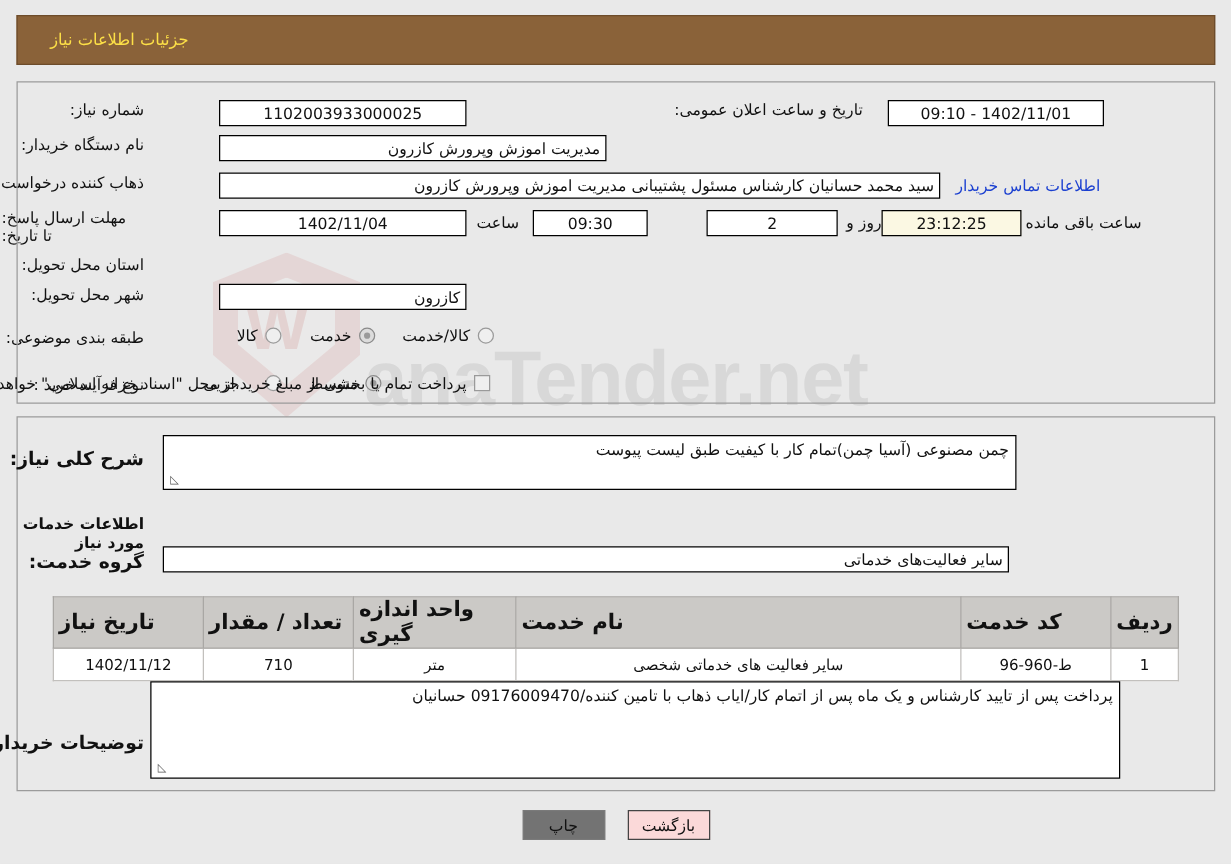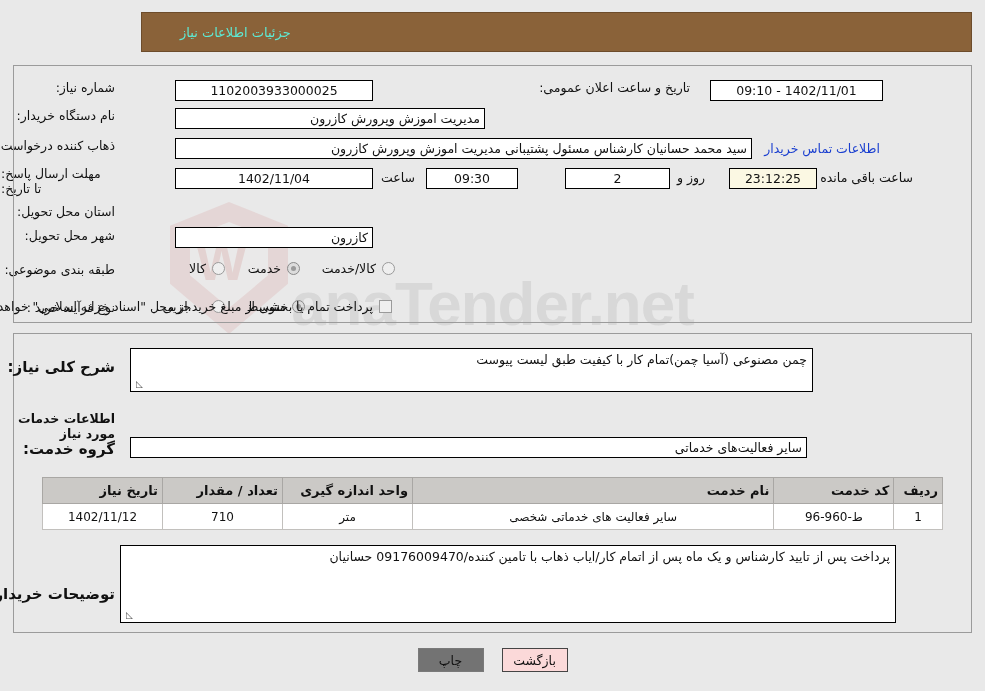--- a/index.html
+++ b/index.html
@@ -38,25 +38,25 @@
     clip-path: polygon(50% 0%, 100% 18%, 100% 62%, 50% 100%, 0% 62%, 0% 18%);
   }
   .wm-w {
     position: absolute; left: 196px; top: 80px;
     font-size: 54px; font-weight: bold; color: rgba(210,140,140,.55);
     font-family: "Liberation Sans", sans-serif; direction: ltr;
   }
 
   
   .header-bar {
-    position: absolute; right: 13px; top: 12px; width: 831px; height: 40px;
+    position: absolute; right: 13px; top: 12px; width: 959px; height: 40px;
     background: #8a6239; border: 1px solid #6d4c2b;
-    color: #5eead4; font-size: 13px;
+    color: #fde047; font-size: 13px;
     display: flex; align-items: center; justify-content: flex-end;
-    padding-left: 16px; padding-right: 0; z-index: 2;
+    padding-left: 4px; padding-right: 0; z-index: 2;
   }
   .header-title { margin-left: 22px; }
 
   
   .panel {
     position: absolute; right: 13px; background: transparent;
     border: 1px solid #9b9b9b; z-index: 2;
   }
   .panel.p1 { top: 65px; width: 959px; height: 258px; }
   .panel.p2 { top: 333px; width: 959px; height: 300px; }
@@ -105,22 +105,22 @@
   .section-title { font-size: 12.5px; font-weight: bold; color: #111; }
   .bold-lbl { font-size: 15px; font-weight: bold; color: #111; white-space: nowrap; }
 
   
   table.items {
     position: absolute; right: 42px; top: 477px; width: 901px;
     border-collapse: collapse; font-size: 12px; z-index: 3;
   }
   table.items th {
     background: #cbc9c6; border: 1px solid #a9a7a4;
-    font-weight: bold; font-size: 13px; color: #111;
-    height: 26px; text-align: right; padding: 0 4px;
+    font-weight: bold; font-size: 17px; color: #111;
+    height: 26px; text-align: left; padding: 0 4px;
   }
   table.items td {
     background: #fff; border: 1px solid #c2c0bd;
     height: 26px; text-align: center; padding: 0 20px;
     font-size: 12px; color: #111;
   }
 
   
   .btns {
     position: absolute; left: 0; top: 648px; width: 985px;
@@ -180,21 +180,21 @@
   </div>
   <div class="fld center" style="position:absolute; top:168px; right:612px; width:198px; z-index:3;">1402/11/04</div>
   <div class="row" style="top:170px; right:570px;">
     <span class="lbl">ساعت</span>
   </div>
   <div class="fld center" style="position:absolute; top:168px; right:467px; width:92px; z-index:3;">09:30</div>
   <div class="fld center" style="position:absolute; top:168px; right:315px; width:105px; z-index:3;">2</div>
   <div class="row" style="top:170px; right:280px;">
     <span class="lbl">روز و</span>
   </div>
-  <div class="fld cream center" style="position:absolute; top:168px; right:168px; width:88px; z-index:3;">23:12:25</div>
+  <div class="fld cream center" style="position:absolute; top:168px; right:168px; width:112px; z-index:3;">23:12:25</div>
   <div class="row" style="top:170px; right:72px;">
     <span class="lbl">ساعت باقی مانده</span>
   </div>
 
   <div class="row" style="top:204px; right:870px;">
     <span class="lbl">استان محل تحویل:</span>
   </div>
 
   <div class="row" style="top:228px; right:870px;">
     <span class="lbl">شهر محل تحویل:</span>

